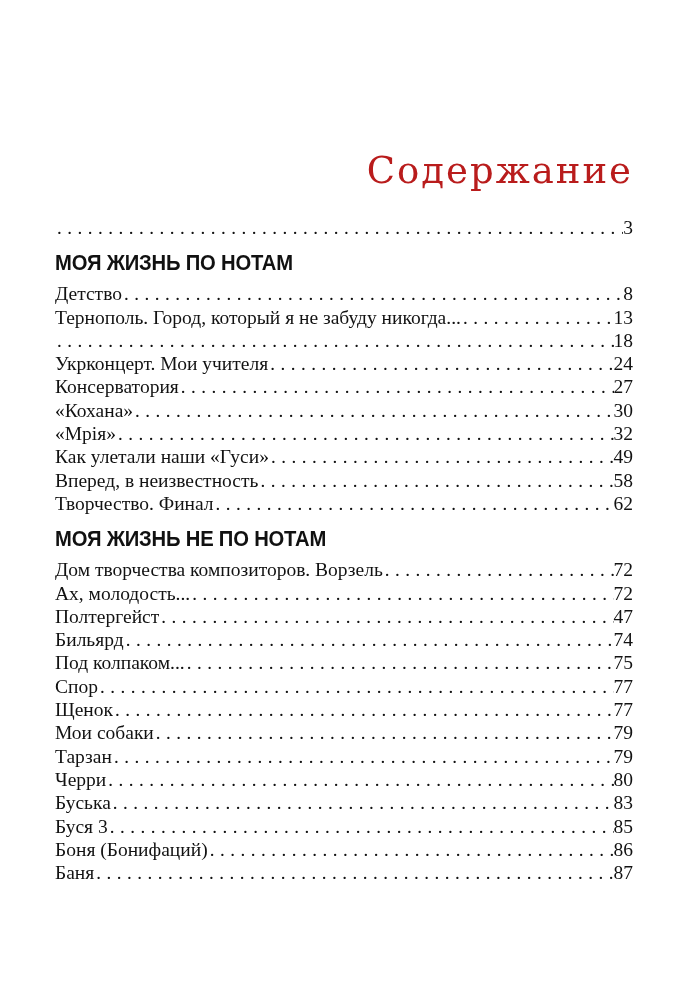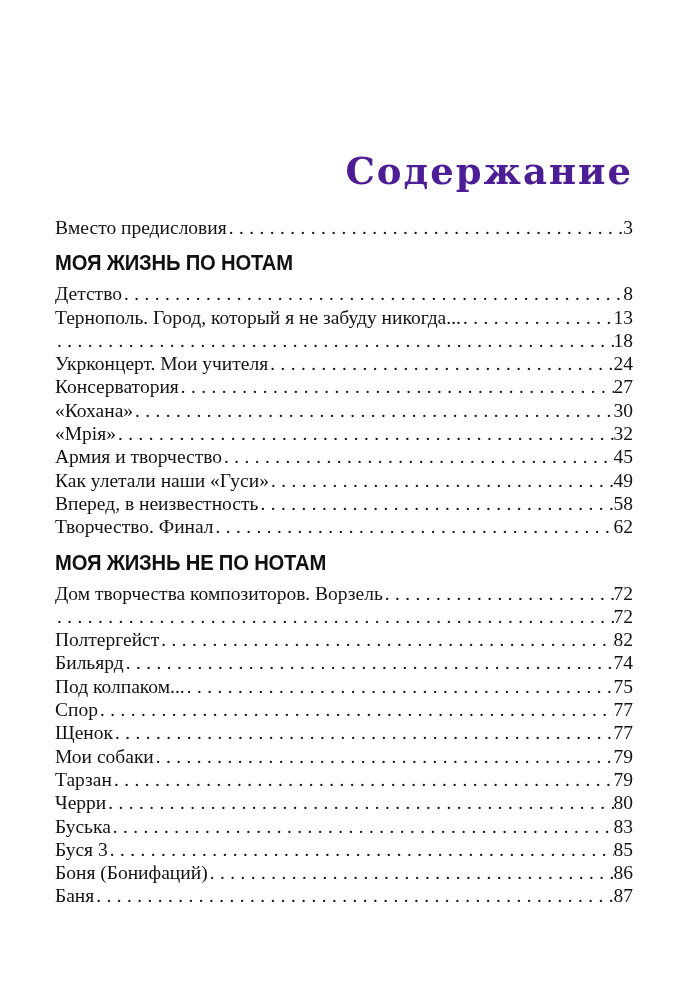--- a/index.html
+++ b/index.html
@@ -17,25 +17,25 @@
   }
   .content {
     position: absolute;
     left: 55px; top: 148px;
     width: 578px;
   }
   .title {
     margin: 0 0 22px 0;
     text-align: right;
     font-family: "DejaVu Serif", serif;
-    font-weight: 700;
+    font-weight: 400;
     font-size: 37px;
     line-height: 46px;
     letter-spacing: 2px;
-    color: #4c1d95;
+    color: #b91c1c;
   }
   .heading {
     margin: 11px 0 5px 0;
     font-family: "Liberation Sans", sans-serif;
     font-weight: 700;
     font-size: 21.5px;
     line-height: 27px;
     letter-spacing: -0.2px;
     transform: scaleX(0.94);
     transform-origin: left center;
@@ -63,21 +63,20 @@
   .pnum { flex: 0 0 auto; }
 </style>
 </head>
 <body>
 
 <div class="page">
   <div class="content">
     <h1 class="title">Содержание</h1>
     <div id="toc">
   <div class="row">
-    <span class="label">Вместо предисловия</span>
     <span class="leader"></span>
     <span class="pnum">3</span>
   </div>
 
   <div class="heading">МОЯ ЖИЗНЬ ПО НОТАМ</div>
 
   <div class="row">
     <span class="label">Детство</span>
     <span class="leader"></span>
     <span class="pnum">8</span>
@@ -111,25 +110,20 @@
     <span class="leader"></span>
     <span class="pnum">30</span>
   </div>
 
   <div class="row">
     <span class="label">«Мрія»</span>
     <span class="leader"></span>
     <span class="pnum">32</span>
   </div>
 
-  <div class="row">
-    <span class="label">Армия и творчество</span>
-    <span class="leader"></span>
-    <span class="pnum">45</span>
-  </div>
 
   <div class="row">
     <span class="label">Как улетали наши «Гуси»</span>
     <span class="leader"></span>
     <span class="pnum">49</span>
   </div>
 
   <div class="row">
     <span class="label">Вперед, в неизвестность</span>
     <span class="leader"></span>
@@ -144,28 +138,29 @@
 
   <div class="heading">МОЯ ЖИЗНЬ НЕ ПО НОТАМ</div>
 
   <div class="row">
     <span class="label">Дом творчества композиторов. Ворзель</span>
     <span class="leader"></span>
     <span class="pnum">72</span>
   </div>
 
   <div class="row">
+    <span class="label">Ах, молодость...</span>
     <span class="leader"></span>
     <span class="pnum">72</span>
   </div>
 
   <div class="row">
     <span class="label">Полтергейст</span>
     <span class="leader"></span>
-    <span class="pnum">82</span>
+    <span class="pnum">47</span>
   </div>
 
   <div class="row">
     <span class="label">Бильярд</span>
     <span class="leader"></span>
     <span class="pnum">74</span>
   </div>
 
   <div class="row">
     <span class="label">Под колпаком...</span>

